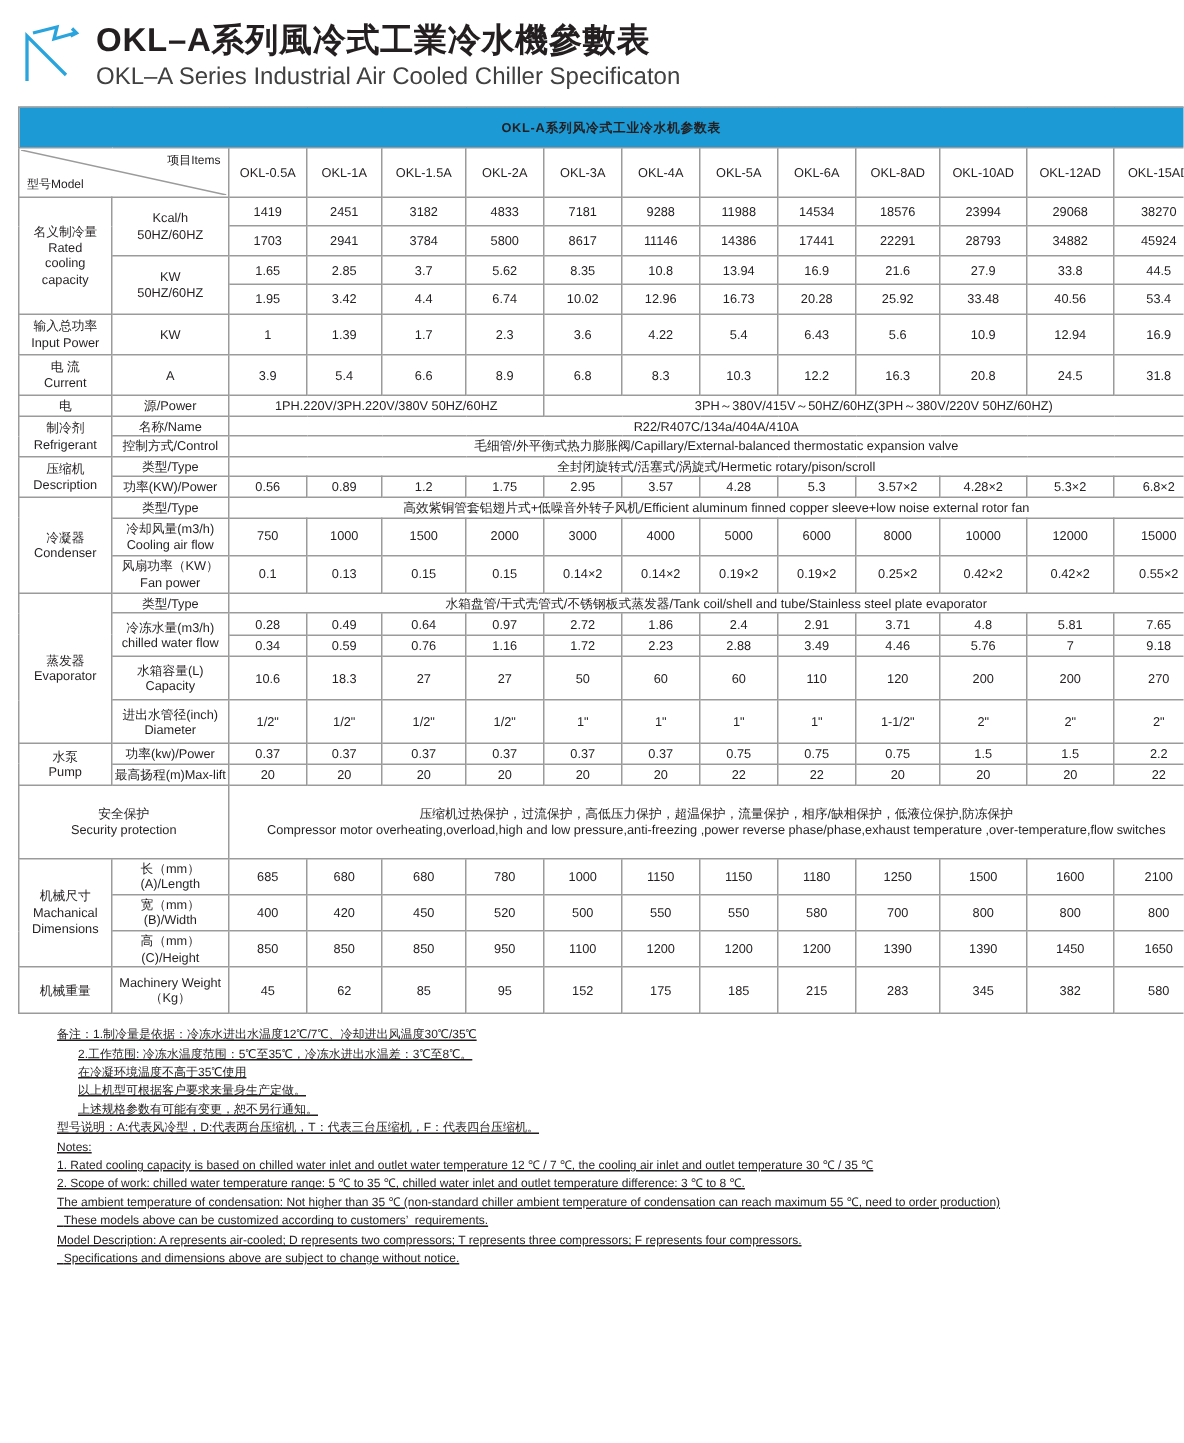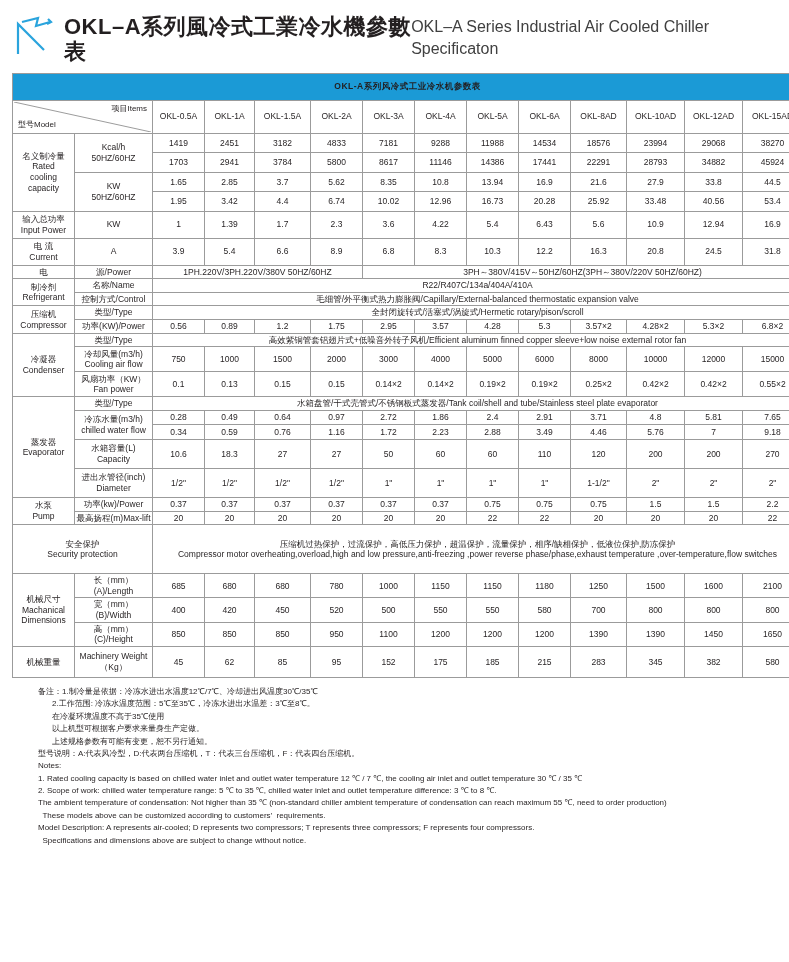--- a/index.html
+++ b/index.html
@@ -8,21 +8,21 @@
     background:#ffffff;
     font-family:"Liberation Sans", sans-serif;
     color:#231f20;
     -webkit-font-smoothing:antialiased;
   }
   .page{width:789px;box-sizing:border-box;padding:10px 12px 8px 12px;}
 
   
   .header{display:flex;align-items:flex-start;gap:10px;padding:4px 0 8px 2px;}
   .logo{width:40px;height:44px;flex:0 0 40px;position:relative;}
-  .titles{display:flex;flex-direction:row;justify-content:center;}
+  .titles{display:flex;flex-direction:column;justify-content:center;}
   .title-cn{font-size:22px;font-weight:bold;letter-spacing:0.5px;line-height:1.15;color:#231f20;}
   .title-en{font-size:16px;line-height:1.35;color:#404040;margin-top:2px;}
 
   
   table.spec{border-collapse:collapse;width:765px;table-layout:fixed;}
   table.spec td,table.spec th{
     border:1px solid #9b9b9b;
     font-size:8.5px;
     text-align:center;
     vertical-align:middle;
@@ -42,21 +42,21 @@
   .diag{position:relative;width:100%;height:100%;min-height:30px;}
   .diag .ln{position:absolute;left:0;top:0;width:100%;height:100%;}
   .diag .a{position:absolute;left:4px;bottom:2px;font-size:8px;}
   .diag .b{position:absolute;right:4px;top:2px;font-size:8px;}
   .grp{font-size:9px;line-height:1.3;margin-top:36px;}
   .lbl{font-size:8.5px;line-height:1.25;}
   .left{text-align:left;padding-left:5px;}
 
   
   .notes{margin-top:8px;padding-left:26px;font-size:8px;line-height:1.55;color:#231f20;}
-  .notes div{white-space:pre-wrap;}
+  .notes div{white-space:pre-wrap;text-decoration:underline;}
   .notes .en{font-size:8px;}
   .notes .indent1{padding-left:14px;}
 </style>
 </head>
 <body>
 
 <div class="page">
 
   <div class="header">
     <div class="logo">
@@ -233,21 +233,21 @@
         <td class="lbl">名称/Name</td>
         <td colspan="12">R22/R407C/134a/404A/410A</td>
       </tr>
       <tr>
         <td class="lbl">控制方式/Control</td>
         <td colspan="12">毛细管/外平衡式热力膨胀阀/Capillary/External-balanced thermostatic expansion valve</td>
       </tr>
 
       <tr>
         <td class="grp" rowspan="2" style="white-space:pre-line">压缩机
-Compressor</td>
+Description</td>
         <td class="lbl">类型/Type</td>
         <td colspan="12">全封闭旋转式/活塞式/涡旋式/Hermetic rotary/pison/scroll</td>
       </tr>
       <tr>
         <td class="lbl">功率(KW)/Power</td>
         <td>0.56</td>
         <td>0.89</td>
         <td>1.2</td>
         <td>1.75</td>
         <td>2.95</td>

